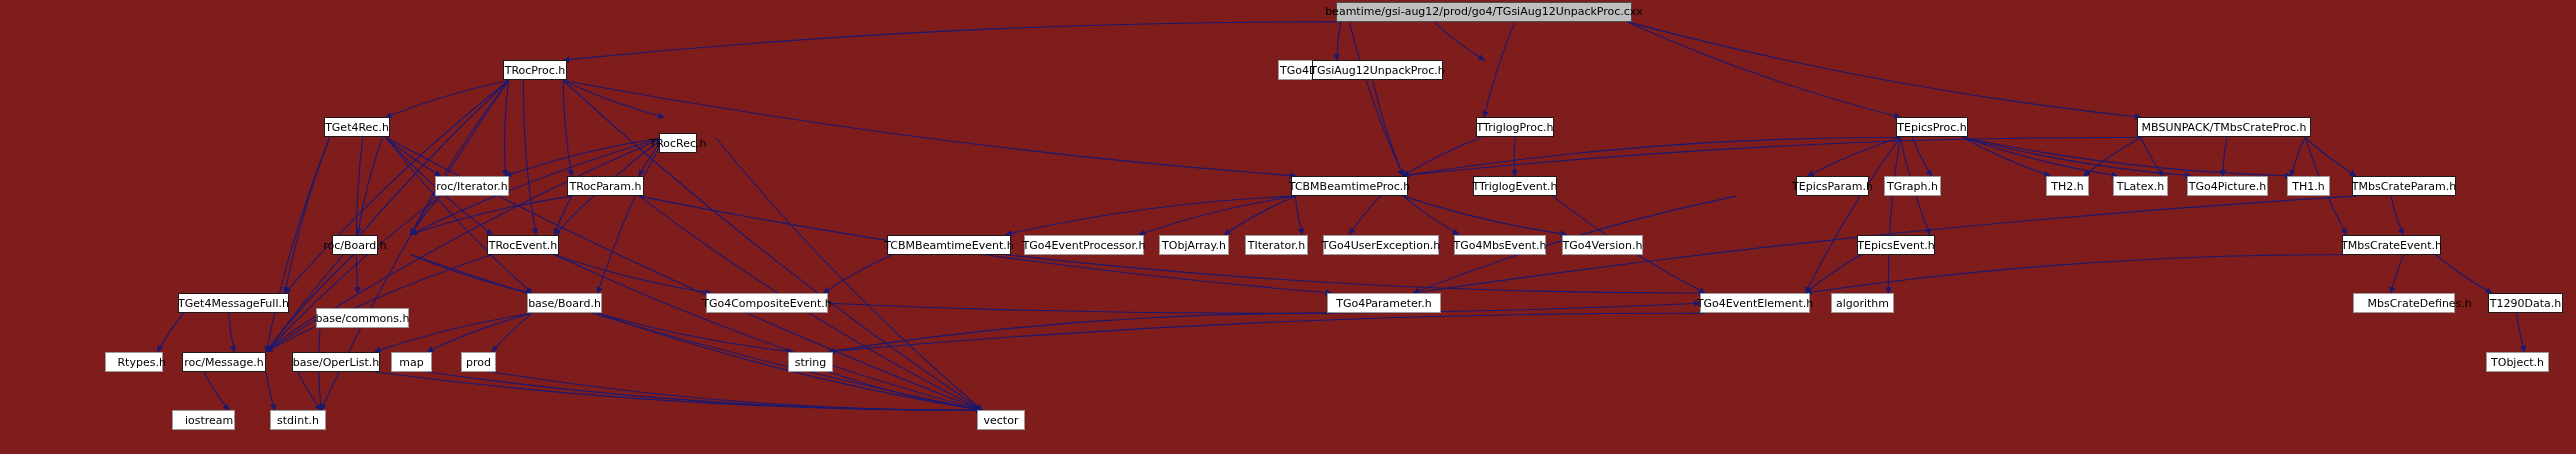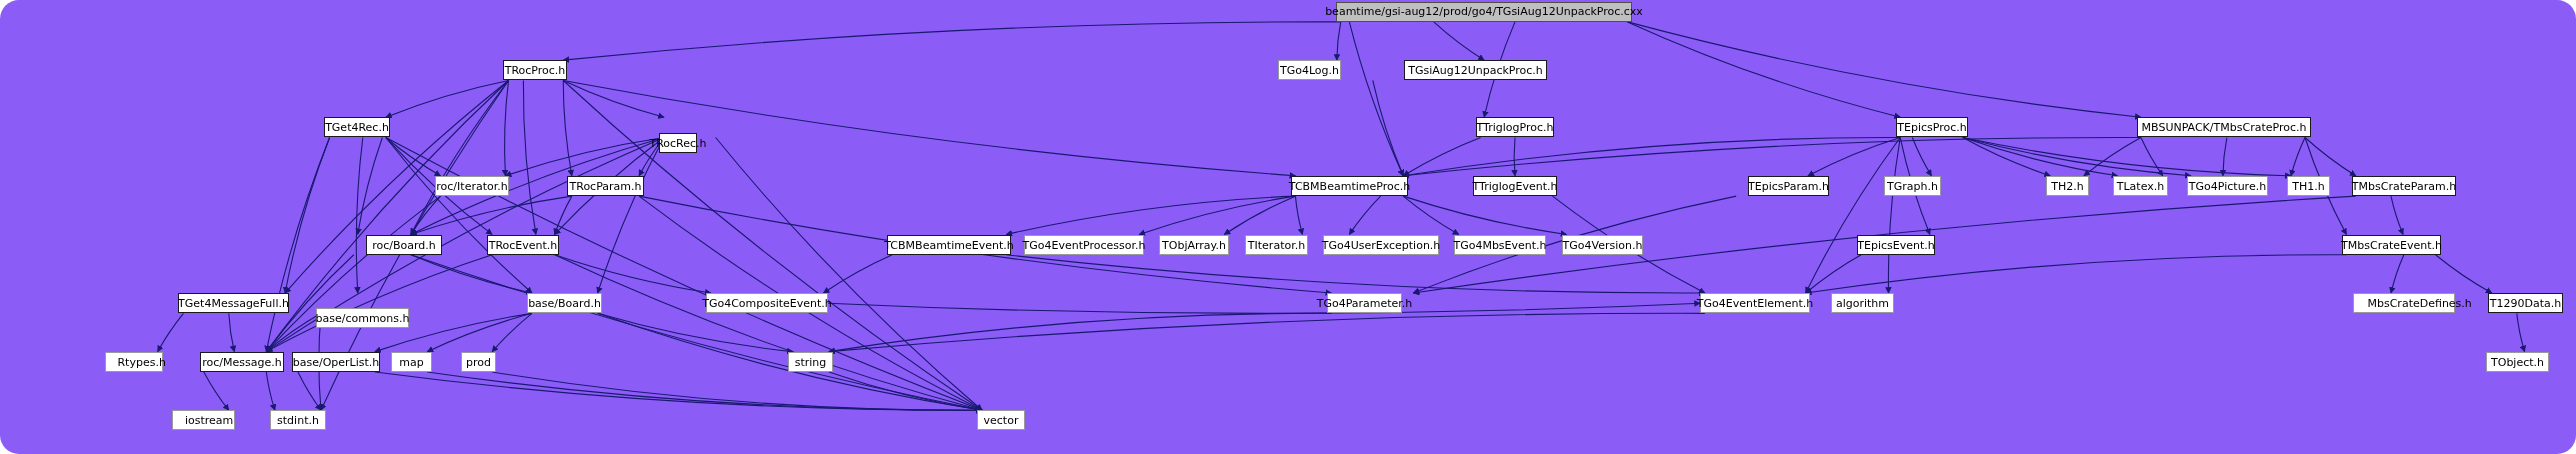--- a/index.html
+++ b/index.html
@@ -5,24 +5,23 @@
 <style>
   html, body {
     margin: 0;
     padding: 0;
     background: #ffffff;
   }
   #graph-root {
     position: relative;
     width: 2576px;
     height: 454px;
-    background: #8b5cf6;
+    background: #7f1d1d;
     font-family: "DejaVu Sans", sans-serif;
     overflow: hidden;
-    border-radius: 19px;
   }
   #edge-layer {
     position: absolute;
     left: 0;
     top: 0;
     width: 2576px;
     height: 454px;
     pointer-events: none;
   }
   #node-layer {
@@ -176,21 +175,21 @@
   <div id="node-layer">
       <div class="node root" style="left: 1336px; top: 1.6px; width: 296px;">
         <span class="label">beamtime/gsi-aug12/prod/go4/TGsiAug12UnpackProc.cxx</span>
       </div>
       <div class="node bold" style="left: 503px; top: 60px; width: 64px;">
         <span class="label">TRocProc.h</span>
       </div>
       <div class="node" style="left: 1278px; top: 60px; width: 63px;">
         <span class="label">TGo4Log.h</span>
       </div>
-      <div class="node bold" style="left: 1404px; top: 60px; width: 143px;">
+      <div class="node bold" style="left: 1312px; top: 60px; width: 131px;">
         <span class="label">TGsiAug12UnpackProc.h</span>
       </div>
       <div class="node bold" style="left: 1896px; top: 117px; width: 72px;">
         <span class="label">TEpicsProc.h</span>
       </div>
       <div class="node bold" style="left: 2137px; top: 117px; width: 174px;">
         <span class="label">MBSUNPACK/TMbsCrateProc.h</span>
       </div>
       <div class="node bold" style="left: 324px; top: 117px; width: 66px;">
         <span class="label">TGet4Rec.h</span>
@@ -206,42 +205,42 @@
       </div>
       <div class="node bold" style="left: 567px; top: 176px; width: 77px;">
         <span class="label">TRocParam.h</span>
       </div>
       <div class="node bold" style="left: 1291px; top: 176px; width: 117px;">
         <span class="label">TCBMBeamtimeProc.h</span>
       </div>
       <div class="node bold" style="left: 1473px; top: 176px; width: 84px;">
         <span class="label">TTriglogEvent.h</span>
       </div>
-      <div class="node bold" style="left: 1748px; top: 176px; width: 81px;">
+      <div class="node bold" style="left: 1796px; top: 176px; width: 73px;">
         <span class="label">TEpicsParam.h</span>
       </div>
       <div class="node" style="left: 1884px; top: 176px; width: 57px;">
         <span class="label">TGraph.h</span>
       </div>
       <div class="node" style="left: 2046px; top: 176px; width: 43px;">
         <span class="label">TH2.h</span>
       </div>
       <div class="node" style="left: 2113px; top: 176px; width: 55px;">
         <span class="label">TLatex.h</span>
       </div>
       <div class="node" style="left: 2187px; top: 176px; width: 81px;">
         <span class="label">TGo4Picture.h</span>
       </div>
       <div class="node" style="left: 2287px; top: 176px; width: 43px;">
         <span class="label">TH1.h</span>
       </div>
       <div class="node bold" style="left: 2352px; top: 176px; width: 104px;">
         <span class="label">TMbsCrateParam.h</span>
       </div>
-      <div class="node bold" style="left: 366px; top: 235px; width: 76px;">
+      <div class="node bold" style="left: 332px; top: 235px; width: 46px;">
         <span class="label">roc/Board.h</span>
       </div>
       <div class="node bold" style="left: 487px; top: 235px; width: 72px;">
         <span class="label">TRocEvent.h</span>
       </div>
       <div class="node bold" style="left: 887px; top: 235px; width: 124px;">
         <span class="label">TCBMBeamtimeEvent.h</span>
       </div>
       <div class="node" style="left: 1024px; top: 235px; width: 120px;">
         <span class="label">TGo4EventProcessor.h</span>
@@ -272,39 +271,39 @@
       </div>
       <div class="node" style="left: 316px; top: 293px; width: 93px; margin-top: 15px;">
         <span class="label">base/commons.h</span>
       </div>
       <div class="node" style="left: 527px; top: 293px; width: 75px;">
         <span class="label">base/Board.h</span>
       </div>
       <div class="node" style="left: 706px; top: 293px; width: 122px;">
         <span class="label">TGo4CompositeEvent.h</span>
       </div>
-      <div class="node" style="left: 1327px; top: 293px; width: 75px;">
+      <div class="node" style="left: 1327px; top: 293px; width: 114px;">
         <span class="label">TGo4Parameter.h</span>
       </div>
       <div class="node" style="left: 1700px; top: 293px; width: 110px;">
         <span class="label">TGo4EventElement.h</span>
       </div>
       <div class="node" style="left: 1831px; top: 293px; width: 63px;">
         <span class="label">algorithm</span>
       </div>
       <div class="node" style="left: 2353px; top: 293px; width: 102px; padding-left: 36px;">
         <span class="label">MbsCrateDefines.h</span>
       </div>
       <div class="node bold" style="left: 2488px; top: 293px; width: 75px;">
         <span class="label">T1290Data.h</span>
       </div>
       <div class="node" style="left: 105px; top: 352px; width: 58px; padding-left: 20px;">
         <span class="label">Rtypes.h</span>
       </div>
-      <div class="node bold" style="left: 200px; top: 352px; width: 84px;">
+      <div class="node bold" style="left: 182px; top: 352px; width: 84px;">
         <span class="label">roc/Message.h</span>
       </div>
       <div class="node bold" style="left: 292px; top: 352px; width: 88px;">
         <span class="label">base/OperList.h</span>
       </div>
       <div class="node" style="left: 391px; top: 352px; width: 41px;">
         <span class="label">map</span>
       </div>
       <div class="node" style="left: 461px; top: 352px; width: 35px;">
         <span class="label">prod</span>

